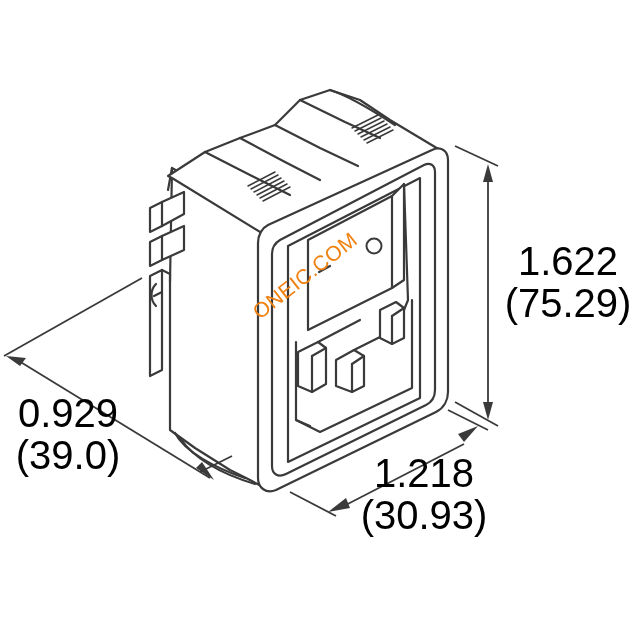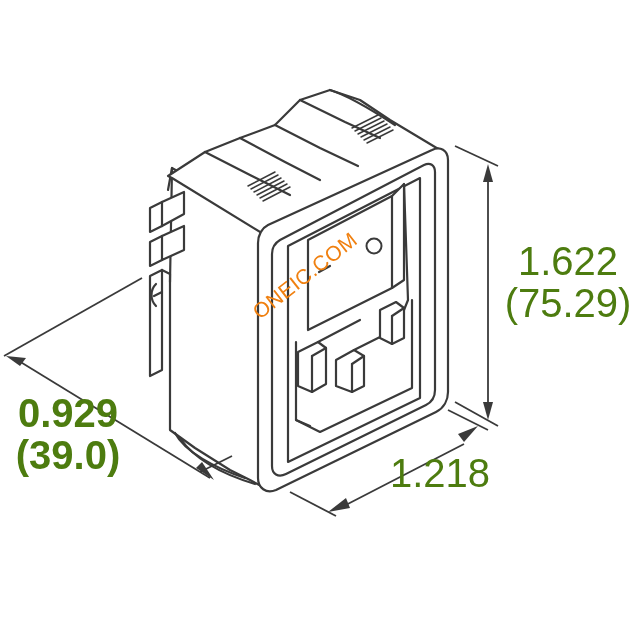--- a/index.html
+++ b/index.html
@@ -4,21 +4,21 @@
   <style>
     html, body { margin: 0; padding: 0; background: #ffffff; }
     body { width: 640px; height: 640px; overflow: hidden; position: relative; }
     #canvas { position: absolute; left: 0; top: 0; width: 640px; height: 640px; }
     .ln { fill: none; stroke: #3a3a3a; stroke-width: 2.2; stroke-linejoin: round; stroke-linecap: round; }
     .lnt { fill: none; stroke: #3a3a3a; stroke-width: 1.5; stroke-linejoin: round; stroke-linecap: round; }
     .fill { fill: #ffffff; stroke: #3a3a3a; stroke-width: 2.2; stroke-linejoin: round; }
     .dim { fill: none; stroke: #3a3a3a; stroke-width: 1.8; }
     .arrow { fill: #3a3a3a; stroke: none; }
     .dimtext {
-      position: absolute; color: #4d7c0f;
+      position: absolute; color: #000000;
       font-family: "Liberation Sans", sans-serif; font-size: 40px; line-height: 42px;
       text-align: center; white-space: nowrap;
     }
     .watermark {
       position: absolute; left: 248px; top: 305px; color: #f08010;
       font-family: "Liberation Sans", sans-serif; font-size: 21px;
       transform: rotate(-38deg); transform-origin: left top; white-space: nowrap; letter-spacing: 0.5px;
     }
   </style>
 </head>
@@ -137,22 +137,23 @@
     <path class="arrow" d="M6 356 L26 358 L20 366 Z"></path>
     <path class="arrow" d="M214 480 L196 468 L202 462 Z"></path>
   </g>
 </svg>
 
 <div class="dimtext" style="left:496px; top:240px; width:144px;">
   <div>1.622</div>
   <div>(75.29)</div>
 </div>
 
-<div class="dimtext" style="left:0px; top:392px; width:136px;font-weight:bold;">
+<div class="dimtext" style="left:0px; top:392px; width:136px;">
   <div>0.929</div>
   <div>(39.0)</div>
 </div>
 
-<div class="dimtext" style="left:360px; top:452px; width:160px;">
+<div class="dimtext" style="left:344px; top:452px; width:160px;">
   <div>1.218</div>
+  <div>(30.93)</div>
 </div>
 
 <div class="watermark">ONEIC.COM</div>
 
 </body></html>

